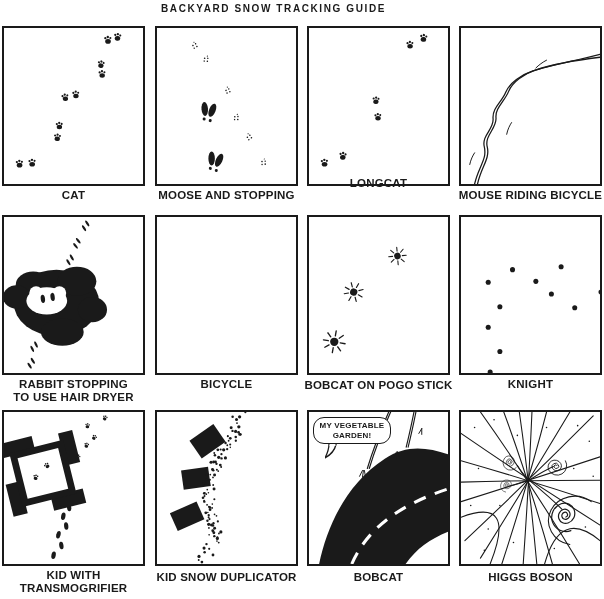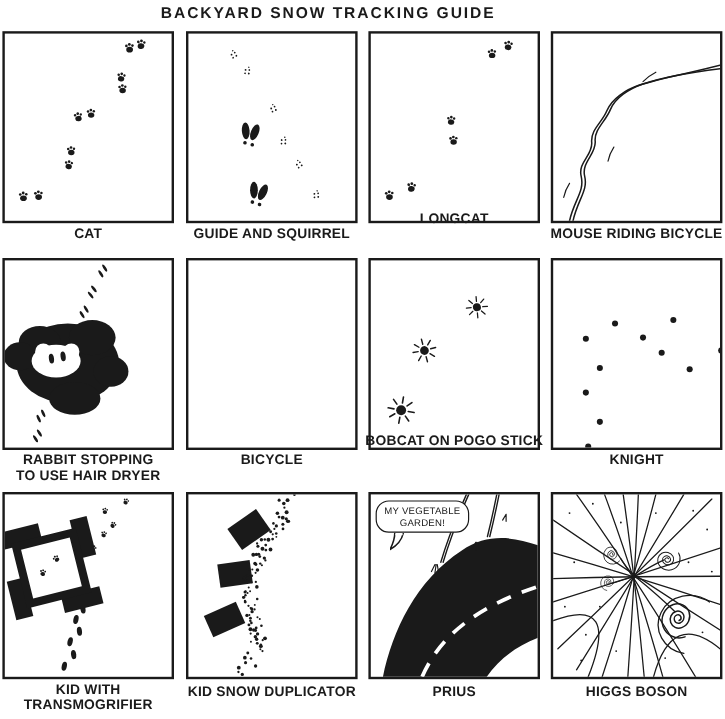--- a/index.html
+++ b/index.html
@@ -2,38 +2,38 @@
 <html><head>
 <meta charset="utf-8">
 <style>
   html,body{margin:0;padding:0}
   body{
     width:604px;height:599px;position:relative;background:#ffffff;
     font-family:"Liberation Sans",sans-serif;color:#1a1a1a;overflow:hidden;
   }
   .title{
     position:absolute;top:3px;left:0;width:547px;text-align:center;
-    font-size:13px;font-weight:700;letter-spacing:1.6px;
+    font-size:10px;font-weight:700;letter-spacing:1.6px;
   }
   .panel{
     position:absolute;width:143px;box-sizing:border-box;
     border:2px solid #1a1a1a;background:#fff;
   }
   .panel svg.art{position:absolute;left:0;top:0;width:100%;height:100%;display:block}
   .caption{
     position:absolute;width:163px;text-align:center;
     font-size:11.5px;font-weight:700;line-height:13px;
     letter-spacing:.2px;white-space:pre-line;
   }
   .ink{fill:#1a1a1a;stroke:none}
   .stroke{stroke:#1a1a1a;fill:none;stroke-linecap:round;stroke-linejoin:round}
   .bubble{
     position:absolute;left:4px;top:5px;width:72px;z-index:3;
     background:#fff;border:1.5px solid #1a1a1a;border-radius:11px;
-    font-size:8px;font-weight:400;line-height:9.5px;text-align:center;
+    font-size:8px;font-weight:700;line-height:9.5px;text-align:center;
     padding:3px 2px;white-space:pre-line;letter-spacing:.2px;
   }
   .bubble-tail{position:absolute;left:16px;top:32px;z-index:2}
   .defs{position:absolute;width:0;height:0;overflow:hidden}
 </style>
 </head>
 <body>
 
 <svg class="defs" aria-hidden="true">
   <defs>
@@ -421,27 +421,27 @@
         <circle cx="58" cy="24" r="0.8"></circle>
       <circle cx="88" cy="16" r="0.8"></circle>
         <circle cx="40" cy="96" r="0.8"></circle>
       <circle cx="116" cy="58" r="0.8"></circle>
         <circle cx="24" cy="142" r="0.8"></circle>
     </g>
   </svg>
 </div>
 
 <div class="caption" style="left:-8px;top:189px">CAT</div>
-<div class="caption" style="left:145px;top:189px">GUIDE AND SQUIRREL</div>
+<div class="caption" style="left:145px;top:189px">MOOSE AND STOPPING</div>
 <div class="caption" style="left:297px;top:177px">LONGCAT</div>
 <div class="caption" style="left:449px;top:189px">MOUSE RIDING BICYCLE</div>
 
 <div class="caption" style="left:-8px;top:378px">RABBIT STOPPING
 TO USE HAIR DRYER</div>
 <div class="caption" style="left:145px;top:378px">BICYCLE</div>
-<div class="caption" style="left:297px;top:362px">BOBCAT ON POGO STICK</div>
+<div class="caption" style="left:297px;top:379px">BOBCAT ON POGO STICK</div>
 <div class="caption" style="left:449px;top:378px">KNIGHT</div>
 
 <div class="caption" style="left:-8px;top:569px">KID WITH
 TRANSMOGRIFIER</div>
 <div class="caption" style="left:145px;top:571px">KID SNOW DUPLICATOR</div>
-<div class="caption" style="left:297px;top:571px">PRIUS</div>
+<div class="caption" style="left:297px;top:571px">BOBCAT</div>
 <div class="caption" style="left:449px;top:571px">HIGGS BOSON</div>
 
 </body></html>

